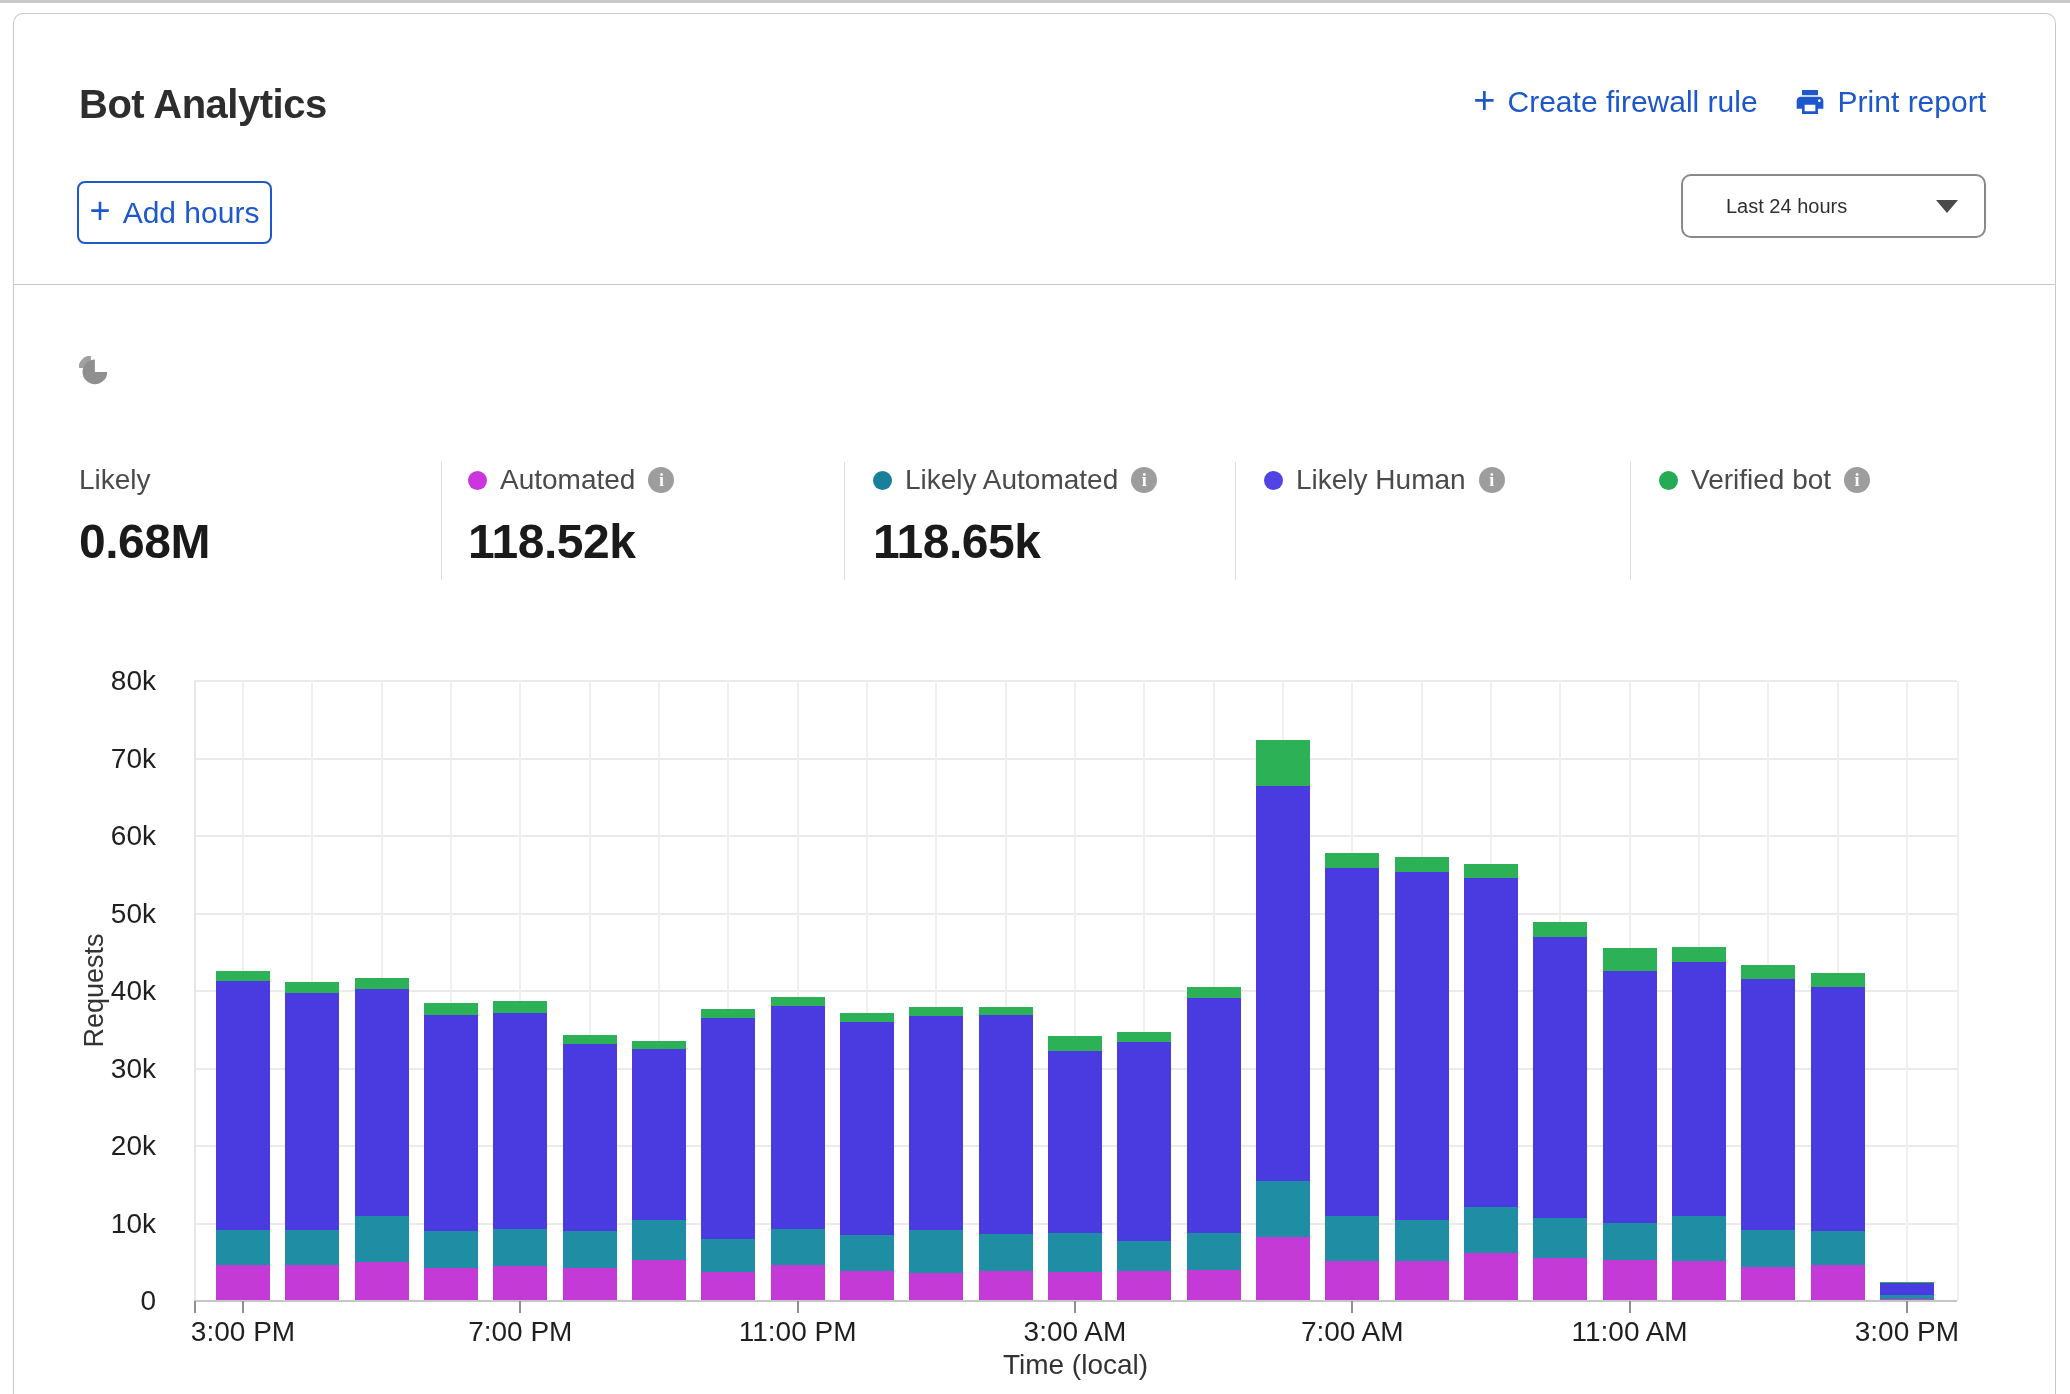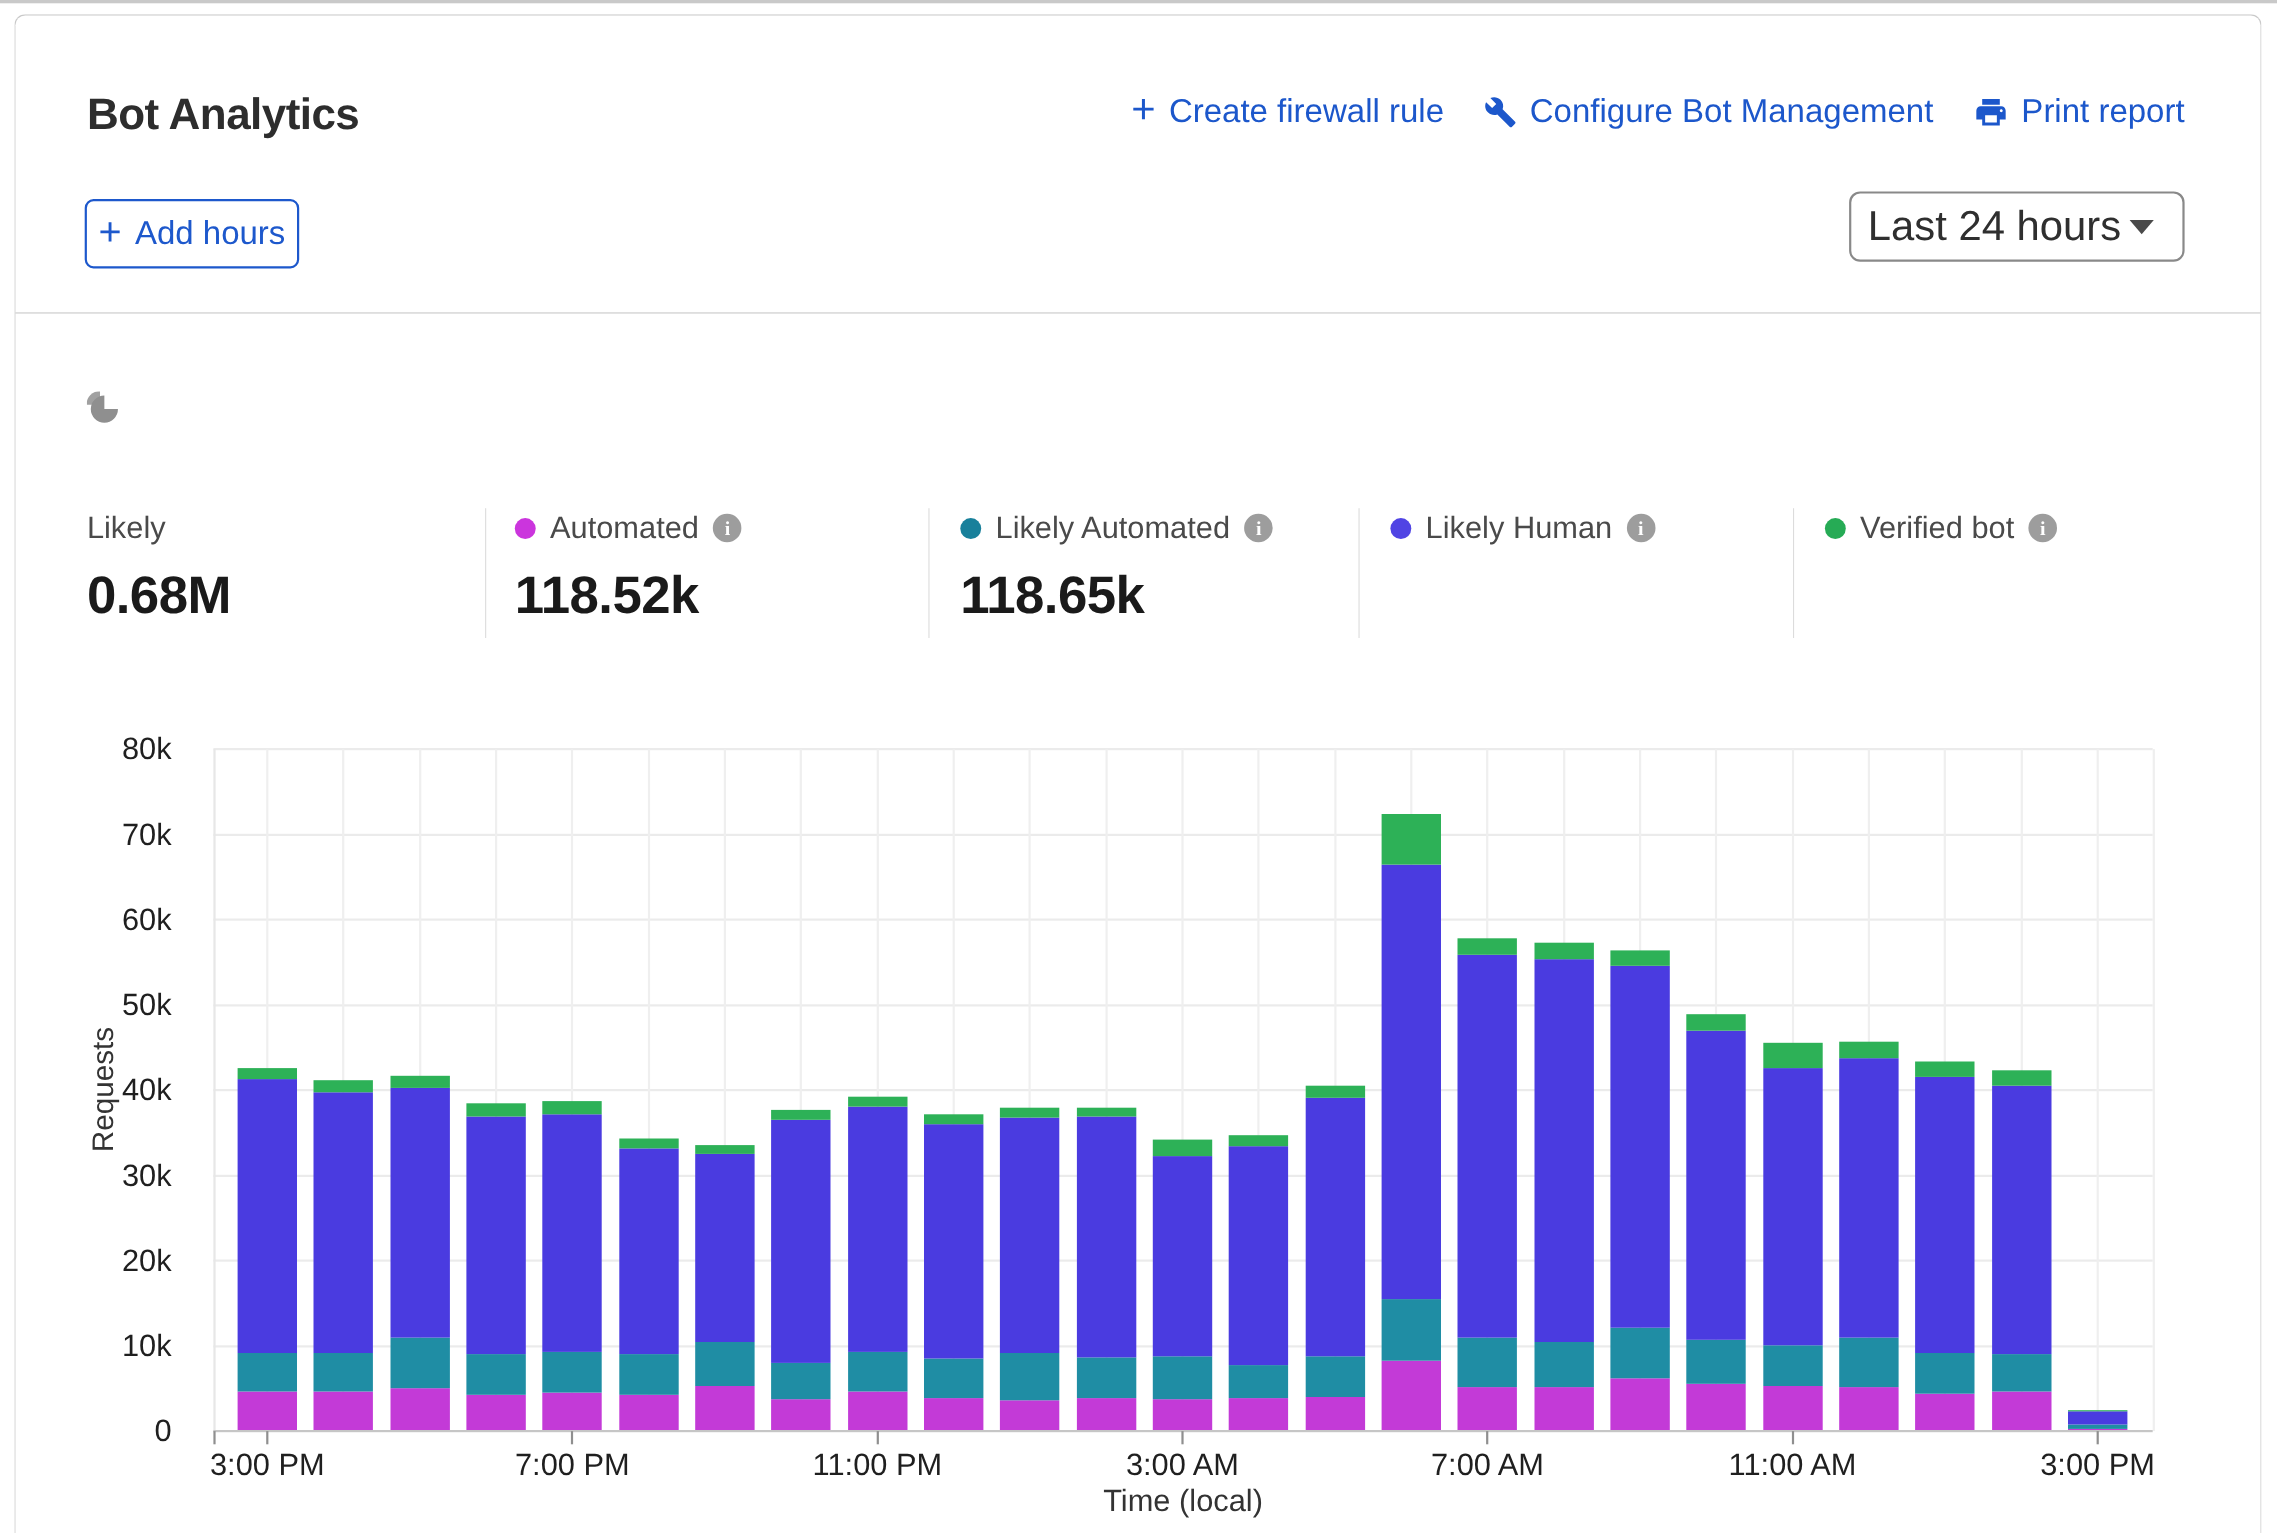--- a/index.html
+++ b/index.html
@@ -18,21 +18,21 @@
   .action-link .plus-glyph { font-size:38px; font-weight:500; line-height:30px; margin-top:-4px; }
   .action-link svg { display:block; }
   .add-filter { position:absolute; left:63px; top:167px; width:195px; height:63px;
                 border:2px solid #1d58cc; border-radius:8px; background:#fff; color:#1d58cc;
                 font-size:30px; display:flex; align-items:center; justify-content:center;
                 gap:12px; cursor:pointer; font-family:inherit; }
   .add-filter .plus-glyph { font-size:36px; font-weight:400; margin-top:-4px; }
   .time-range { position:absolute; right:69px; top:160px; width:305px; height:64px;
                 border:2px solid #898989; border-radius:10px; background:#fff;
                 display:flex; align-items:center; cursor:pointer; }
-  .time-range .tr-label { font-size:38px; color:#2f2f2f; padding-left:15px; flex:1; }
+  .time-range .tr-label { font-size:20px; color:#2f2f2f; padding-left:43px; flex:1; }
   .caret { width:0; height:0; border-left:11px solid transparent; border-right:11px solid transparent;
            border-top:13px solid #4a4a4a; margin-right:26px; }
   .header-divider { position:absolute; left:0; top:270px; width:100%; height:1px; background:#c8c8c8; }
   .section-head { position:absolute; left:65px; top:342px; display:flex; align-items:center; gap:16px; }
   .section-title { font-size:33px; font-weight:700; color:#333; letter-spacing:-0.3px; }
   .stats { position:absolute; left:0; top:448px; width:100%; height:120px; }
   .stat-col { position:absolute; top:0; }
   .stat-label-row { display:flex; align-items:center; gap:13px; height:36px; }
   .stat-dot { width:19px; height:19px; border-radius:50%; flex:none; }
   .stat-label { font-size:28px; color:#4a4a4a; white-space:nowrap; }
@@ -60,28 +60,20 @@
 <div class="top-rule"></div>
 
 <div class="card">
 
   <div class="page-title">Bot Analytics</div>
 
   <div class="actions">
     <div class="action-link">
       <span class="plus-glyph">+</span>
       <span>Create firewall rule</span>
-    </div>
-    <div class="action-link">
-      <span>
-        <svg width="30" height="30" viewBox="0 0 24 24" fill="#1c57cb">
-            <path d="M22.7 19l-9.1-9.1c.9-2.3.4-5-1.5-6.9-2-2-5-2.4-7.4-1.3L9 6 6 9 1.6 4.7C.4 7.1.9 10.1 2.9 12.1c1.9 1.9 4.6 2.4 6.9 1.5l9.1 9.1c.4.4 1 .4 1.4 0l2.3-2.3c.5-.4.5-1.1.1-1.4z"></path>
-          </svg>
-      </span>
-      <span>Configure Bot Management</span>
     </div>
     <div class="action-link">
       <span>
         <svg width="32" height="32" viewBox="0 0 24 24" fill="#1c57cb">
             <path d="M19 8H5c-1.66 0-3 1.34-3 3v6h4v4h12v-4h4v-6c0-1.66-1.34-3-3-3zm-3 11H8v-5h8v5zm3-7c-.55 0-1-.45-1-1s.45-1 1-1 1 .45 1 1-.45 1-1 1zm-1-9H6v4h12V3z"></path>
           </svg>
       </span>
       <span>Print report</span>
     </div>
   </div>

